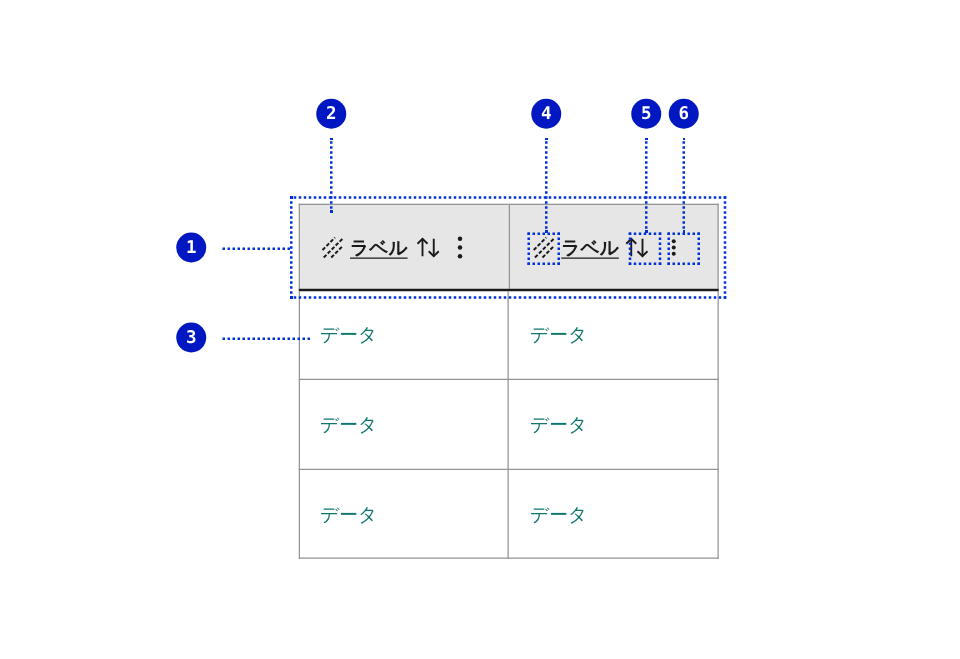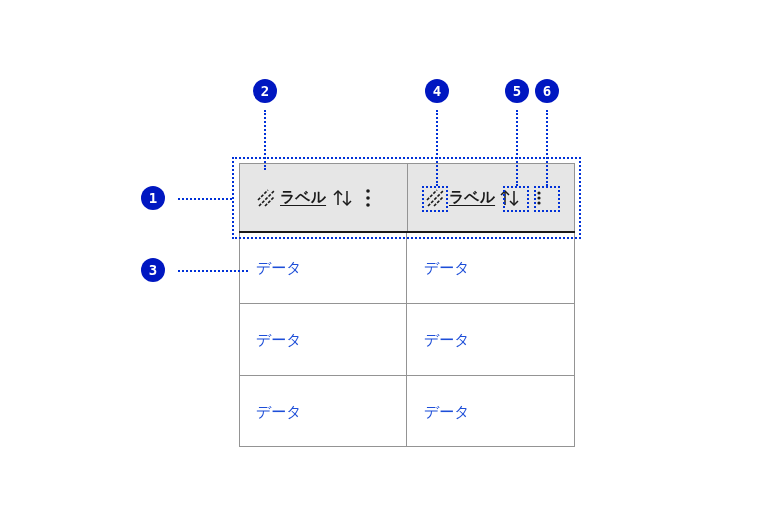--- a/index.html
+++ b/index.html
@@ -17,26 +17,26 @@
     .hline { position: absolute; height: 0; border-top: 2px dotted #0031d8; }
     .dbox { position: absolute; border: 2px dotted #0031d8; box-sizing: border-box; }
     .hcell {
       position: absolute; top: 163px; height: 68px; background: #e6e6e6;
       border-top: 1px solid #949494; box-sizing: border-box;
     }
     .header-bottom { position: absolute; left: 239px; top: 231px; width: 336px; height: 2px; background: #1a1a1a; }
     .grid-v { position: absolute; width: 1px; background: #949494; }
     .grid-h { position: absolute; height: 1px; background: #949494; }
 
-    .hcontent { position: absolute; display: flex; align-items: flex-start; height: 20px; }
+    .hcontent { position: absolute; display: flex; align-items: center; height: 20px; }
     .label {
       font-weight: bold; font-size: 15px; text-decoration: underline; text-underline-offset: 3px;
       color: #1a1a1a; margin: 0 4px;
     }
-    .cell-text { position: absolute; font-size: 15px; color: #1d4ed8; }
+    .cell-text { position: absolute; font-size: 15px; color: #0f766e; }
     .icon svg { display: block; }
   </style>
 </head>
 <body>
 
 <div class="hcell" style="left:239px; width:168px; border-left:1px solid #949494;"></div>
 <div class="hcell" style="left:407px; width:168px; border-left:1px solid #949494; border-right:1px solid #949494;"></div>
 <div class="header-bottom"></div>
 
 <div class="grid-v" style="left:239px; top:233px; height:214px;"></div>

